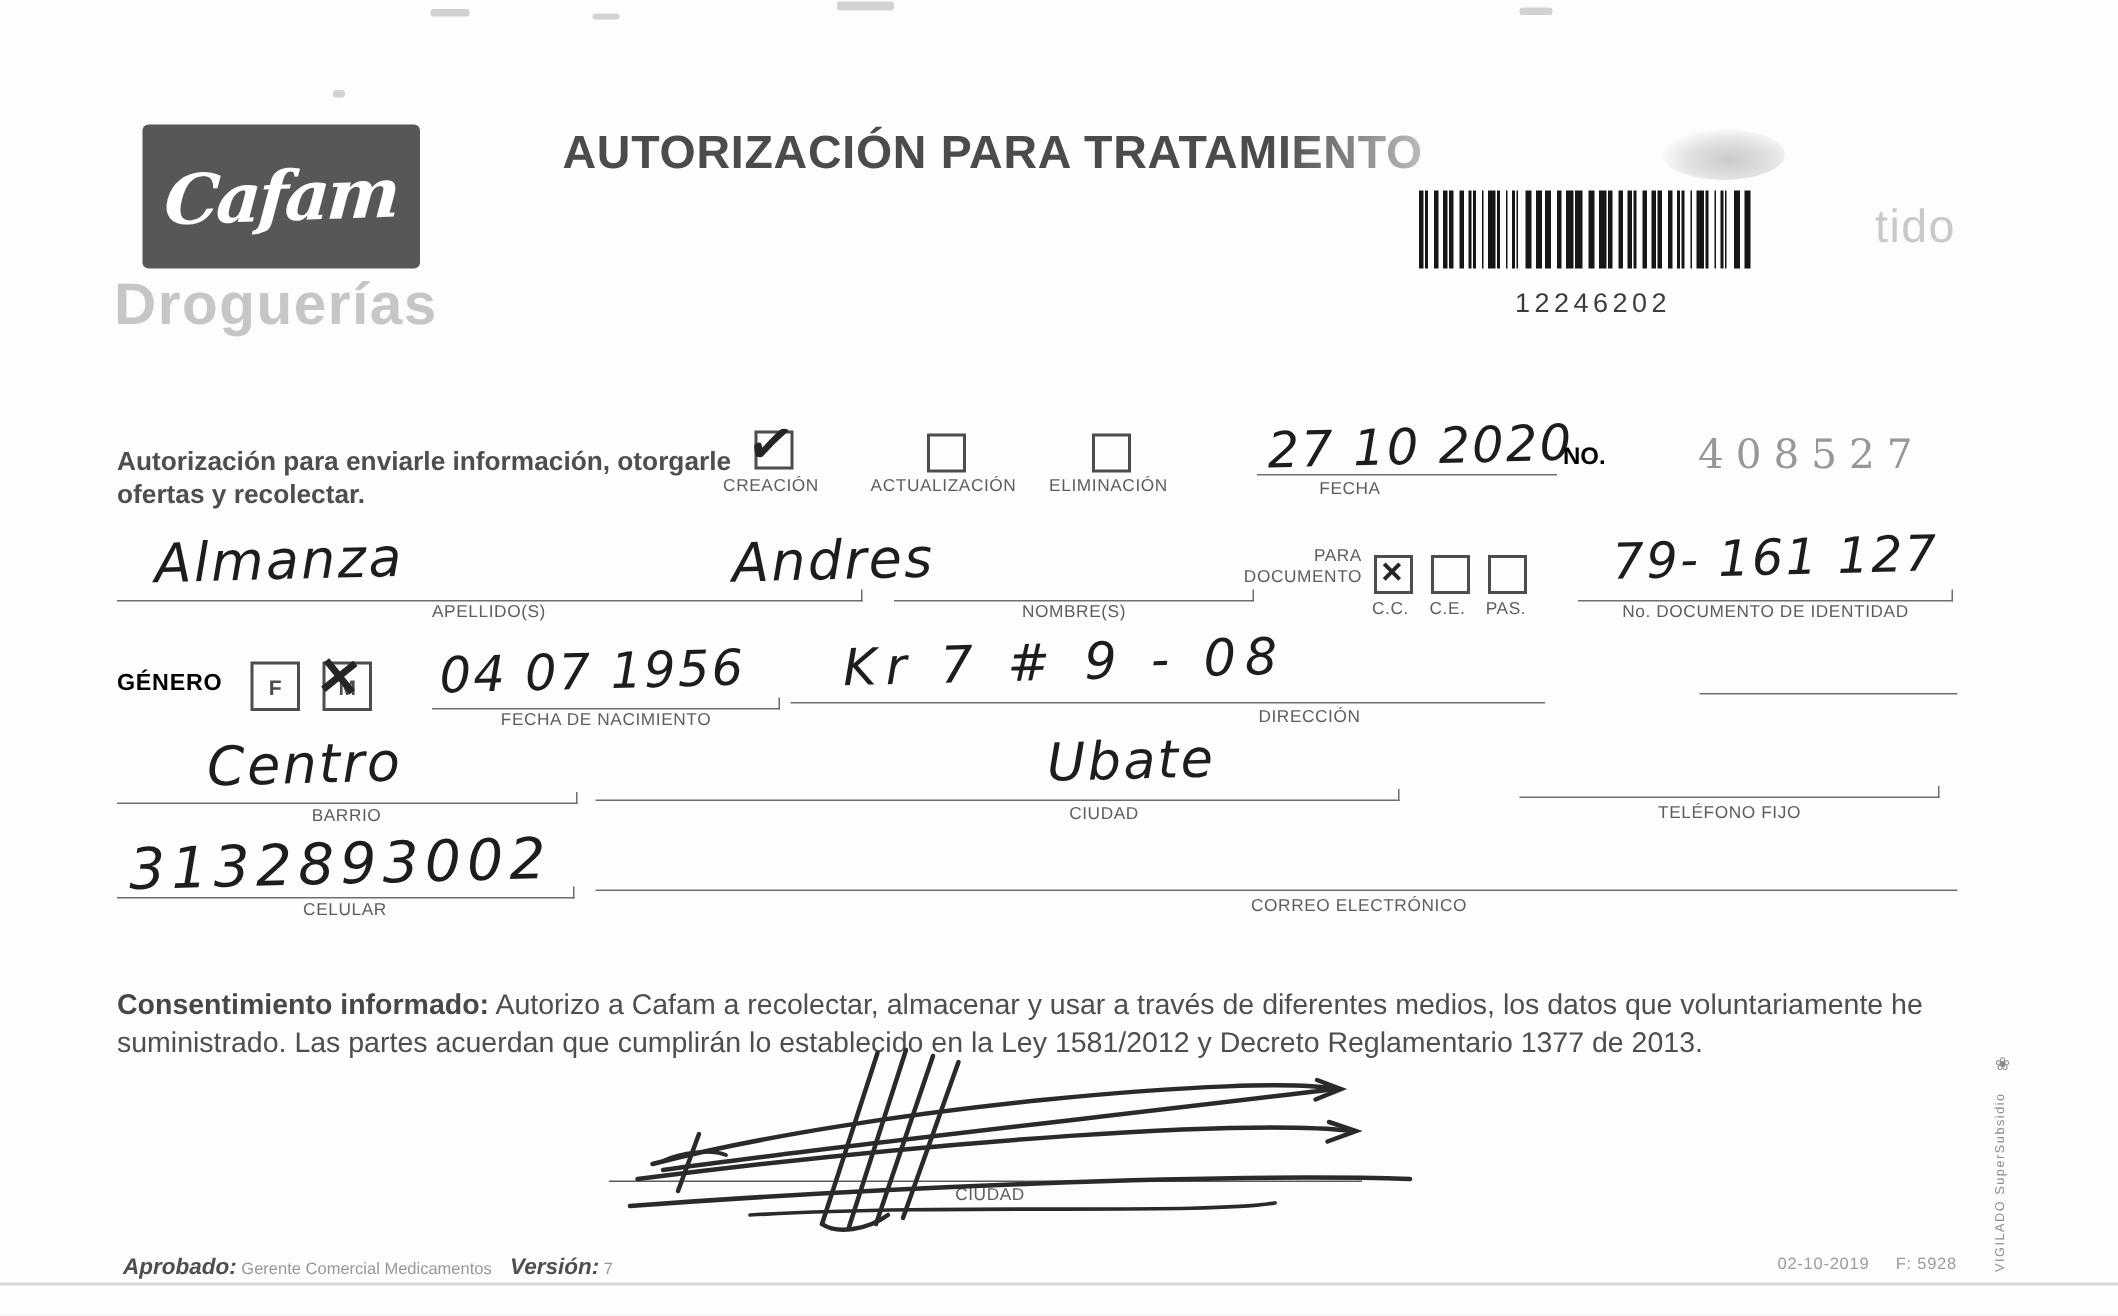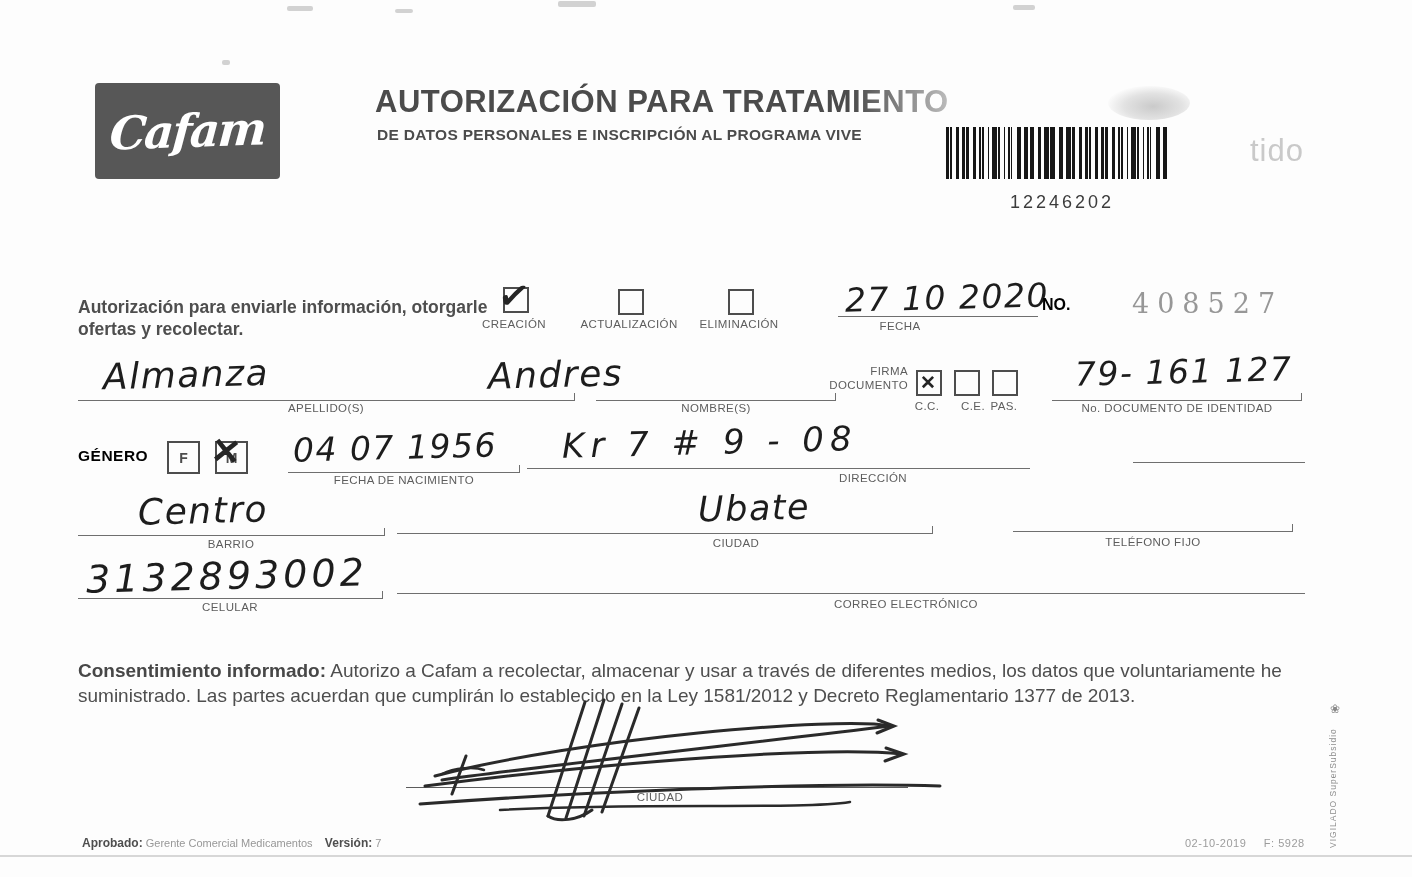--- a/index.html
+++ b/index.html
@@ -58,21 +58,21 @@
 
   
   .consent{position:absolute;left:78px;top:658px;width:1234px;font-size:19px;line-height:1.32;color:#4e4e4e;}
   .consent b{color:#474747;}
 
   
   .sig-svg{position:absolute;left:380px;top:698px;}
 
   
   .footer-left{position:absolute;left:82px;top:836px;font-size:11px;color:#979797;white-space:nowrap;}
-  .footer-left b{color:#4e4e4e;font-size:12px;}
+  .footer-left b{color:#4e4e4e;font-size:15px;font-style:italic;}
   .footer-right{position:absolute;left:1185px;top:837px;font-size:11px;color:#9c9c9c;letter-spacing:.5px;white-space:nowrap;}
   .footer-right span{margin-right:14px;}
 
   .vigilado-icon{position:absolute;left:1330px;top:702px;font-size:12px;color:#8a8a8a;}
   .vigilado{position:absolute;left:1328px;top:718px;height:130px;writing-mode:vertical-rl;
             transform:rotate(180deg);font-size:8.5px;color:#8d8d8d;letter-spacing:1px;white-space:nowrap;}
   .bottom-line{position:absolute;left:0;top:855px;width:1412px;height:2px;background:#d7d7d7;}
 </style>
 </head>
 <body>
@@ -81,25 +81,25 @@
 
   <div class="artifact" style="left:287px;top:6px;width:26px;height:5px;"></div>
   <div class="artifact" style="left:395px;top:9px;width:18px;height:4px;"></div>
   <div class="artifact" style="left:558px;top:1px;width:38px;height:6px;"></div>
   <div class="artifact" style="left:1013px;top:5px;width:22px;height:5px;"></div>
   <div class="artifact" style="left:222px;top:60px;width:8px;height:5px;"></div>
 
   <div class="logo-box">
     <span class="logo-word">Cafam</span>
   </div>
+  <div class="logo-sub">Droguerías</div>
 
   <div class="doc-title">AUTORIZACIÓN PARA TRATAMIENTO</div>
   <div class="title-fade"></div>
   <div class="smudge"></div>
-  <div class="doc-subtitle">DE DATOS PERSONALES E INSCRIPCIÓN AL PROGRAMA VIVE</div>
 
   <div class="barcode">
       <span style="width:3px;margin-right:1.4px"></span>
       <span style="width:1.5px;margin-right:4.199999999999999px"></span>
       <span style="width:3px;margin-right:2.8px"></span>
       <span style="width:3px;margin-right:1.4px"></span>
       <span style="width:3px;margin-right:4.199999999999999px"></span>
       <span style="width:3px;margin-right:2.8px"></span>
       <span style="width:1.5px;margin-right:1.4px"></span>
       <span style="width:1.5px;margin-right:4.199999999999999px"></span>
@@ -165,34 +165,34 @@
 
   <div class="hw" style="left:103px;top:354px;font-size:36px;">Almanza</div>
   <div class="fline" style="left:78px;top:392px;width:497px;"></div>
   <div class="flabel" style="left:226px;top:402px;width:200px;">APELLIDO(S)</div>
 
   <div class="hw" style="left:488px;top:354px;font-size:36px;">Andres</div>
   <div class="fline" style="left:596px;top:392px;width:240px;"></div>
   <div class="flabel" style="left:616px;top:402px;width:200px;">NOMBRE(S)</div>
 
   <div class="flabel" style="left:828px;top:364px;width:80px;text-align:right;line-height:1.25;">
-    <span>FIRMA</span><br>
+    <span>PARA</span><br>
     <span>DOCUMENTO</span>
   </div>
   <div class="cbox is-checked" style="left:916px;top:370px;">
     <span class="mark mark-neat-x">✕</span>
   </div>
   <div class="cbox" style="left:954px;top:370px;">
     
   </div>
   <div class="cbox" style="left:992px;top:370px;">
     
   </div>
   <div class="flabel" style="left:907px;top:400px;width:40px;">C.C.</div>
-  <div class="flabel" style="left:945px;top:400px;width:40px;text-align:right;">C.E.</div>
+  <div class="flabel" style="left:945px;top:400px;width:40px;">C.E.</div>
   <div class="flabel" style="left:984px;top:400px;width:40px;">PAS.</div>
 
   <div class="hw" style="left:1075px;top:352px;font-size:33px;">79- 161 127</div>
   <div class="fline" style="left:1052px;top:392px;width:250px;"></div>
   <div class="flabel" style="left:1052px;top:402px;width:250px;">No. DOCUMENTO DE IDENTIDAD</div>
 
   <div class="bold-inline" style="left:78px;top:447px;font-size:15.5px;letter-spacing:.5px;">GÉNERO</div>
   <div class="cbox" style="left:167px;top:441px;width:29px;height:29px;">
     <span class="inner-letter">F</span>
 

